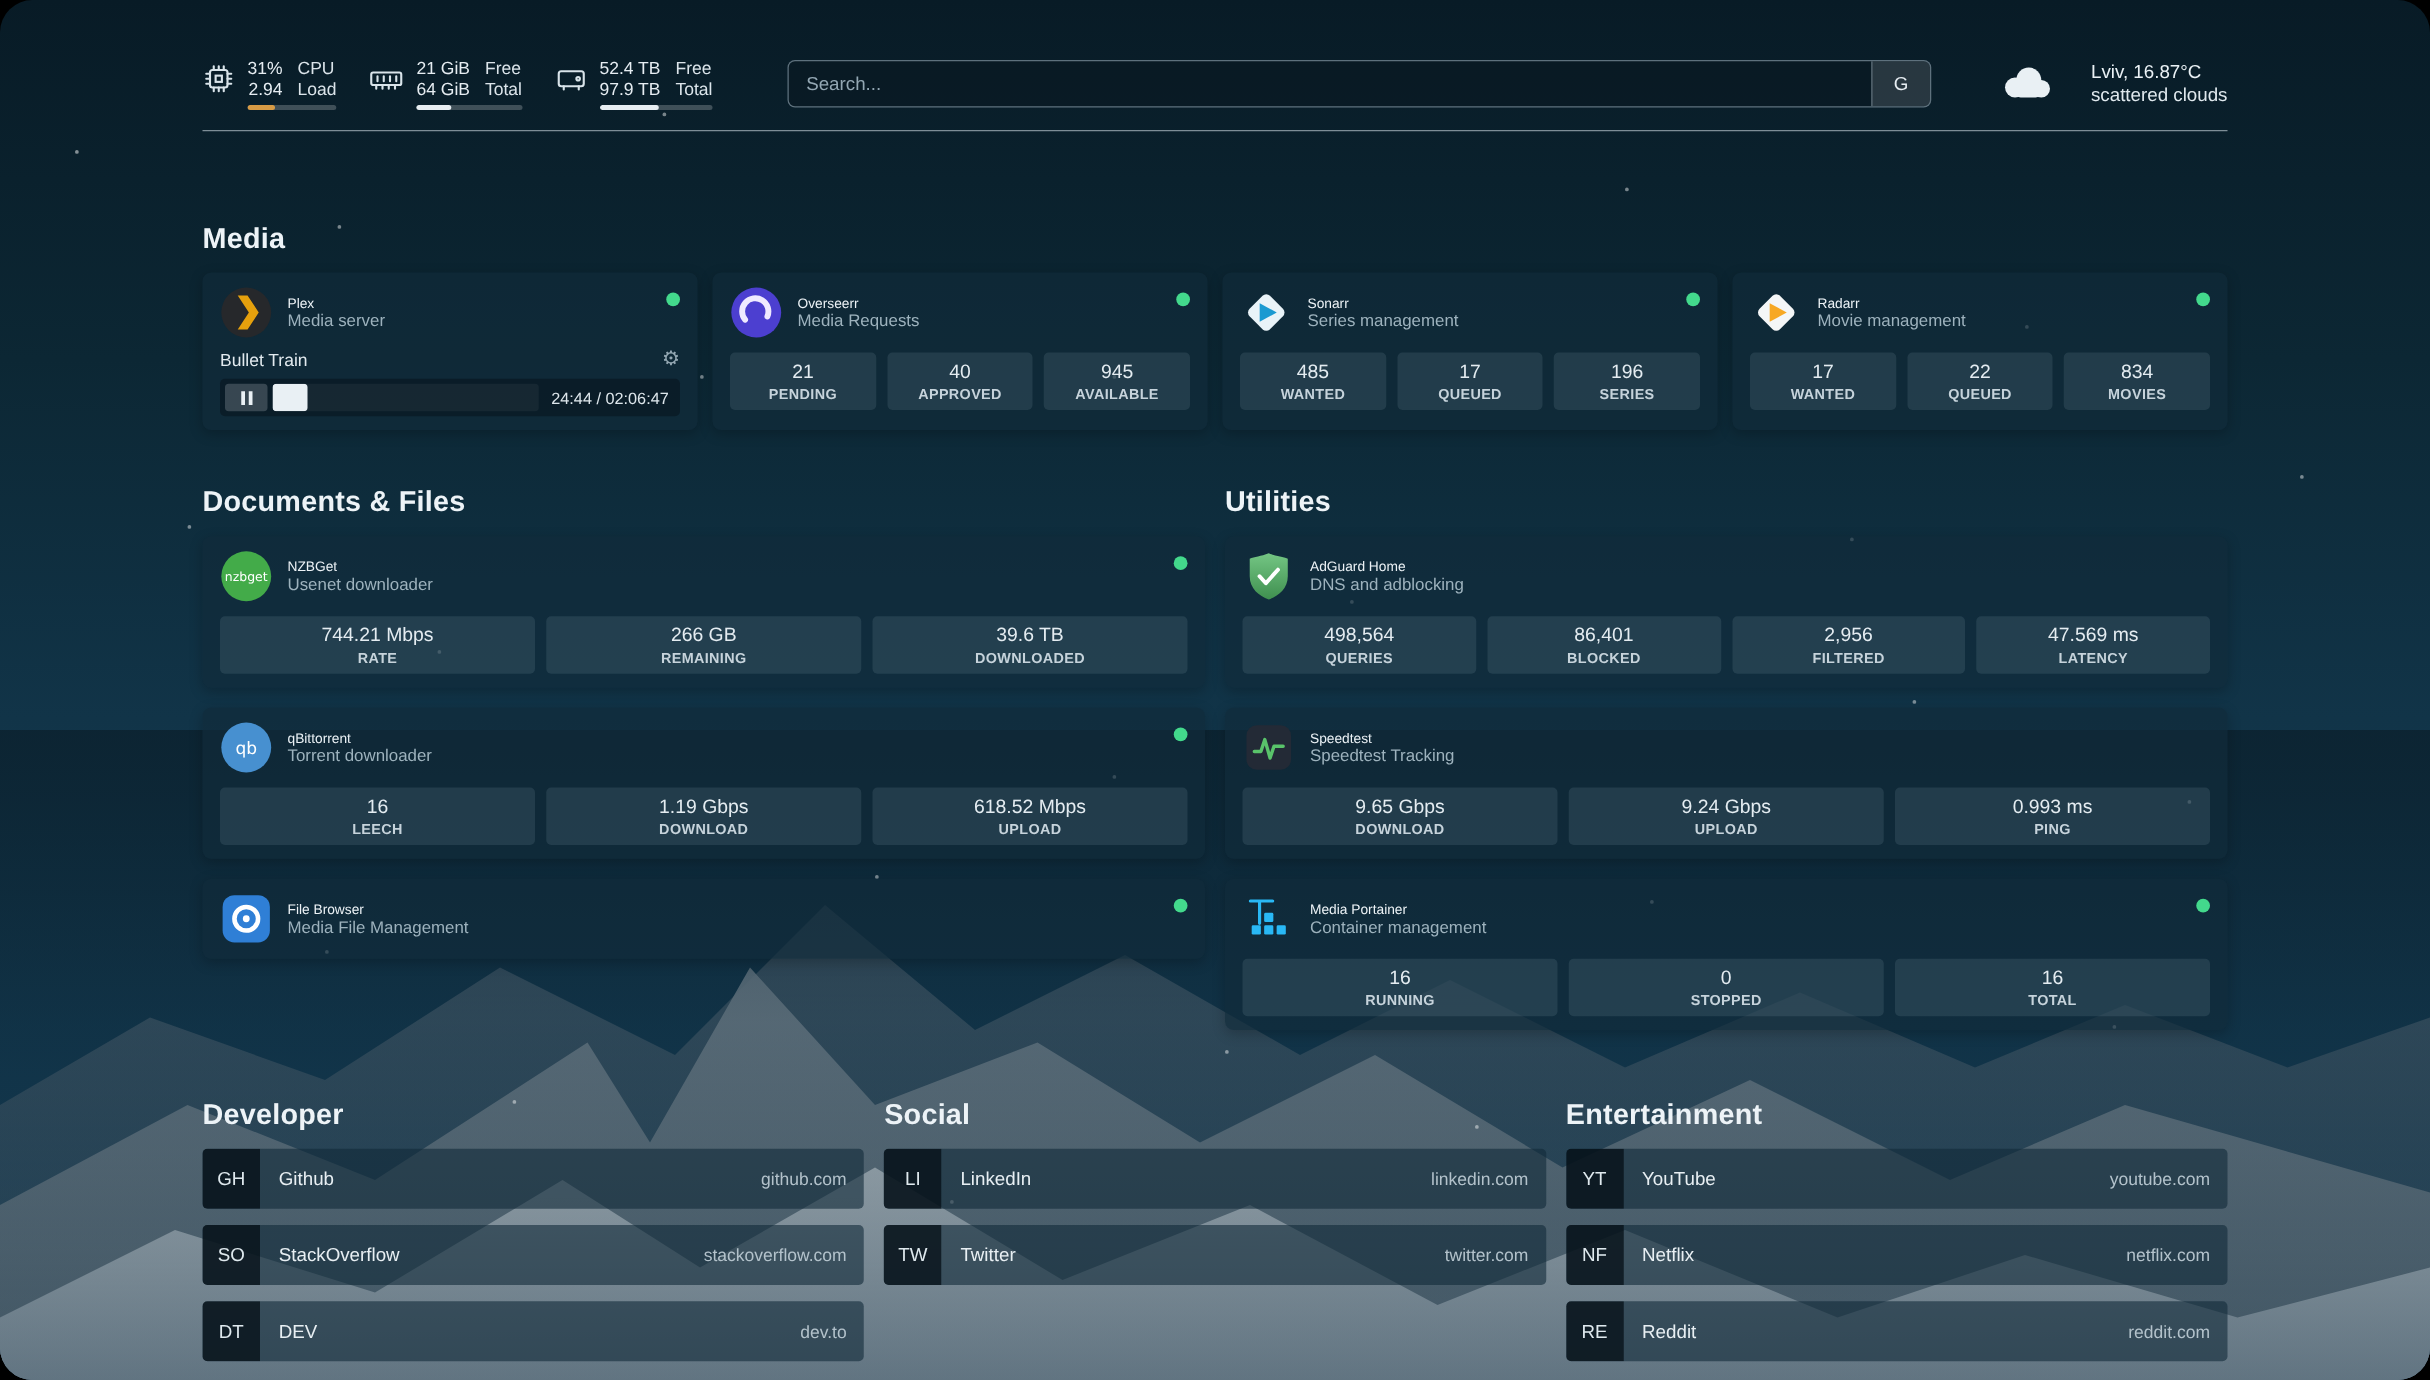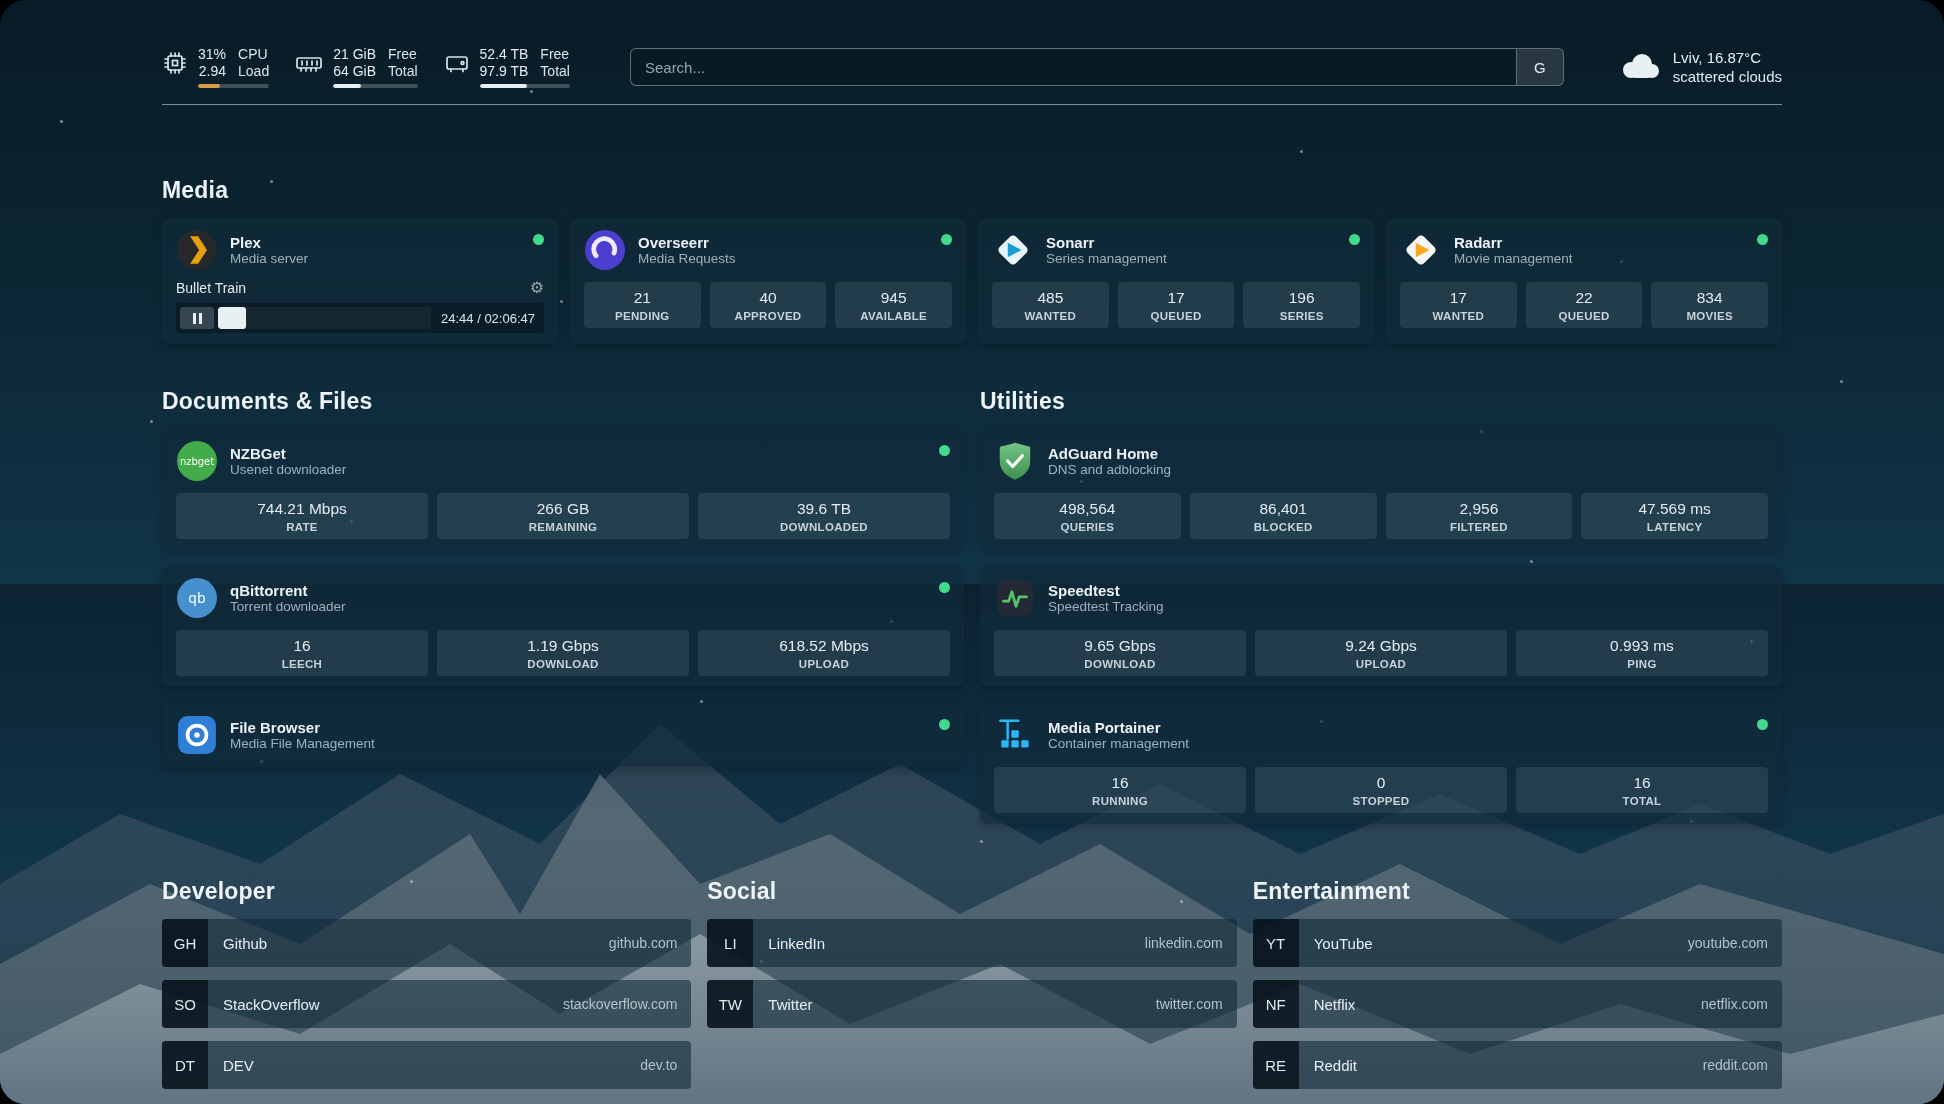--- a/index.html
+++ b/index.html
@@ -27,37 +27,37 @@
   .res-val{text-align:right;color:#e6edf2;}
   .res-lab{color:#dbe4ea;}
   .res-bar{margin-top:5px;height:4px;border-radius:2px;background:rgba(255,255,255,0.22);overflow:hidden;}
   .res-fill{height:100%;border-radius:2px;}
   .search{flex:1;display:flex;align-items:center;height:36px;margin:0 28px 0 34px;
     background:rgba(9,24,33,0.55);border:1px solid rgba(165,185,198,0.55);border-radius:6px;overflow:hidden;}
   .search input{flex:1;background:transparent;border:none;outline:none;color:#dfe8ee;padding:0 14px;font-size:15px;font-family:"Liberation Sans",sans-serif;}
   .search input::placeholder{color:#93a7b3;}
   .g-btn{width:46px;height:100%;display:flex;align-items:center;justify-content:center;cursor:pointer;
     background:rgba(255,255,255,0.13);border-left:1px solid rgba(165,185,198,0.45);font-size:15px;color:#e6edf2;}
-  .weather{display:flex;align-items:center;gap:9px;}
+  .weather{display:flex;align-items:center;gap:28px;}
   .weather-loc{font-size:15px;color:#eaf1f5;}
   .weather-cond{font-size:15px;color:#e0e9ee;margin-top:2px;}
   .divider{margin-top:16px;border-bottom:1.6px solid rgba(222,234,241,0.55);}
 
   
   .section-h{font-size:23px;font-weight:700;margin:0 0 14px;color:#edf3f7;letter-spacing:.2px;}
   .media-h{margin-top:72px;}
   .grid4{display:grid;grid-template-columns:repeat(4,1fr);gap:12px;}
   .grid2{display:grid;grid-template-columns:1fr 1fr;gap:16px;align-items:start;margin-top:44px;}
   .col-stack{display:flex;flex-direction:column;gap:16px;}
   .card{background:rgba(16,42,57,0.66);border-radius:7px;padding:11px 14px;
     box-shadow:0 3px 10px rgba(0,0,0,0.22);cursor:pointer;}
   .svc-header{display:flex;align-items:center;gap:12px;}
   .svc-icon{width:42px;height:42px;flex:0 0 auto;display:flex;align-items:center;justify-content:center;}
   .svc-icon svg{width:42px;height:42px;}
-  .svc-title{font-size:15px;font-weight:700;color:#ecf2f6;}
+  .svc-title{font-size:11px;font-weight:400;color:#ecf2f6;}
   .svc-sub{font-size:13.5px;color:#9db2bd;margin-top:0;}
   .dot{width:11px;height:11px;border-radius:50%;margin-left:auto;align-self:flex-start;margin-top:5px;flex:0 0 auto;}
   .stats{display:flex;gap:9px;margin-top:11px;}
   .stat{flex:1;background:rgba(210,233,245,0.10);border-radius:4px;text-align:center;padding:7px 4px 6px;}
   .stat-value{font-size:15.5px;color:#e4ecf1;}
   .stat-label{font-size:11.5px;font-weight:700;letter-spacing:.3px;color:#c6d3db;margin-top:3px;}
 
   
   .np-title-row{display:flex;align-items:center;justify-content:space-between;margin-top:9px;font-size:14px;color:#e2eaef;}
   .gear{color:#93a7b2;font-size:16px;line-height:1;cursor:pointer;}

